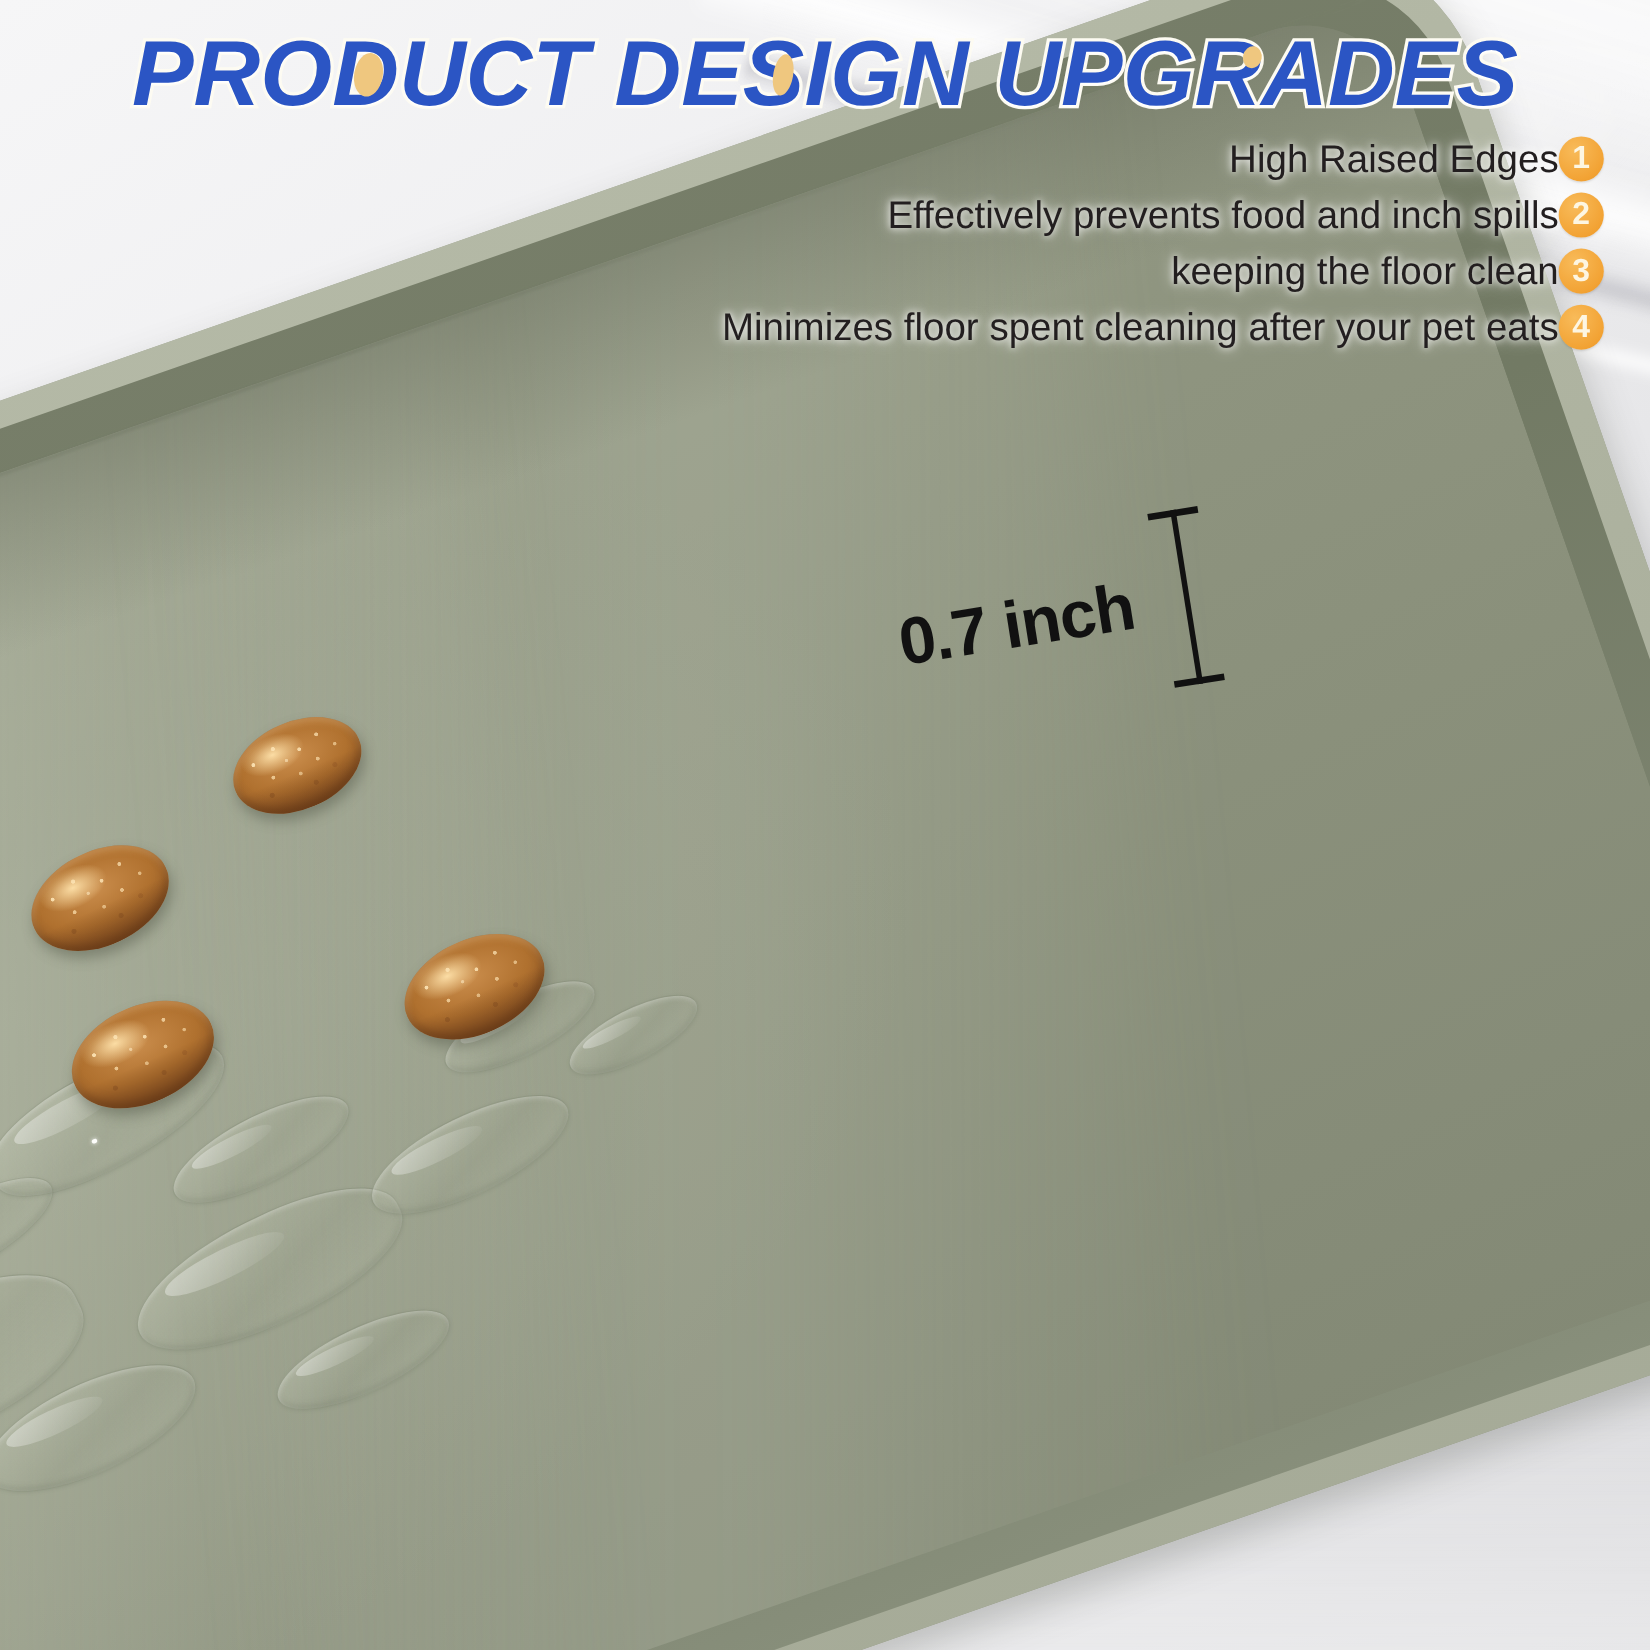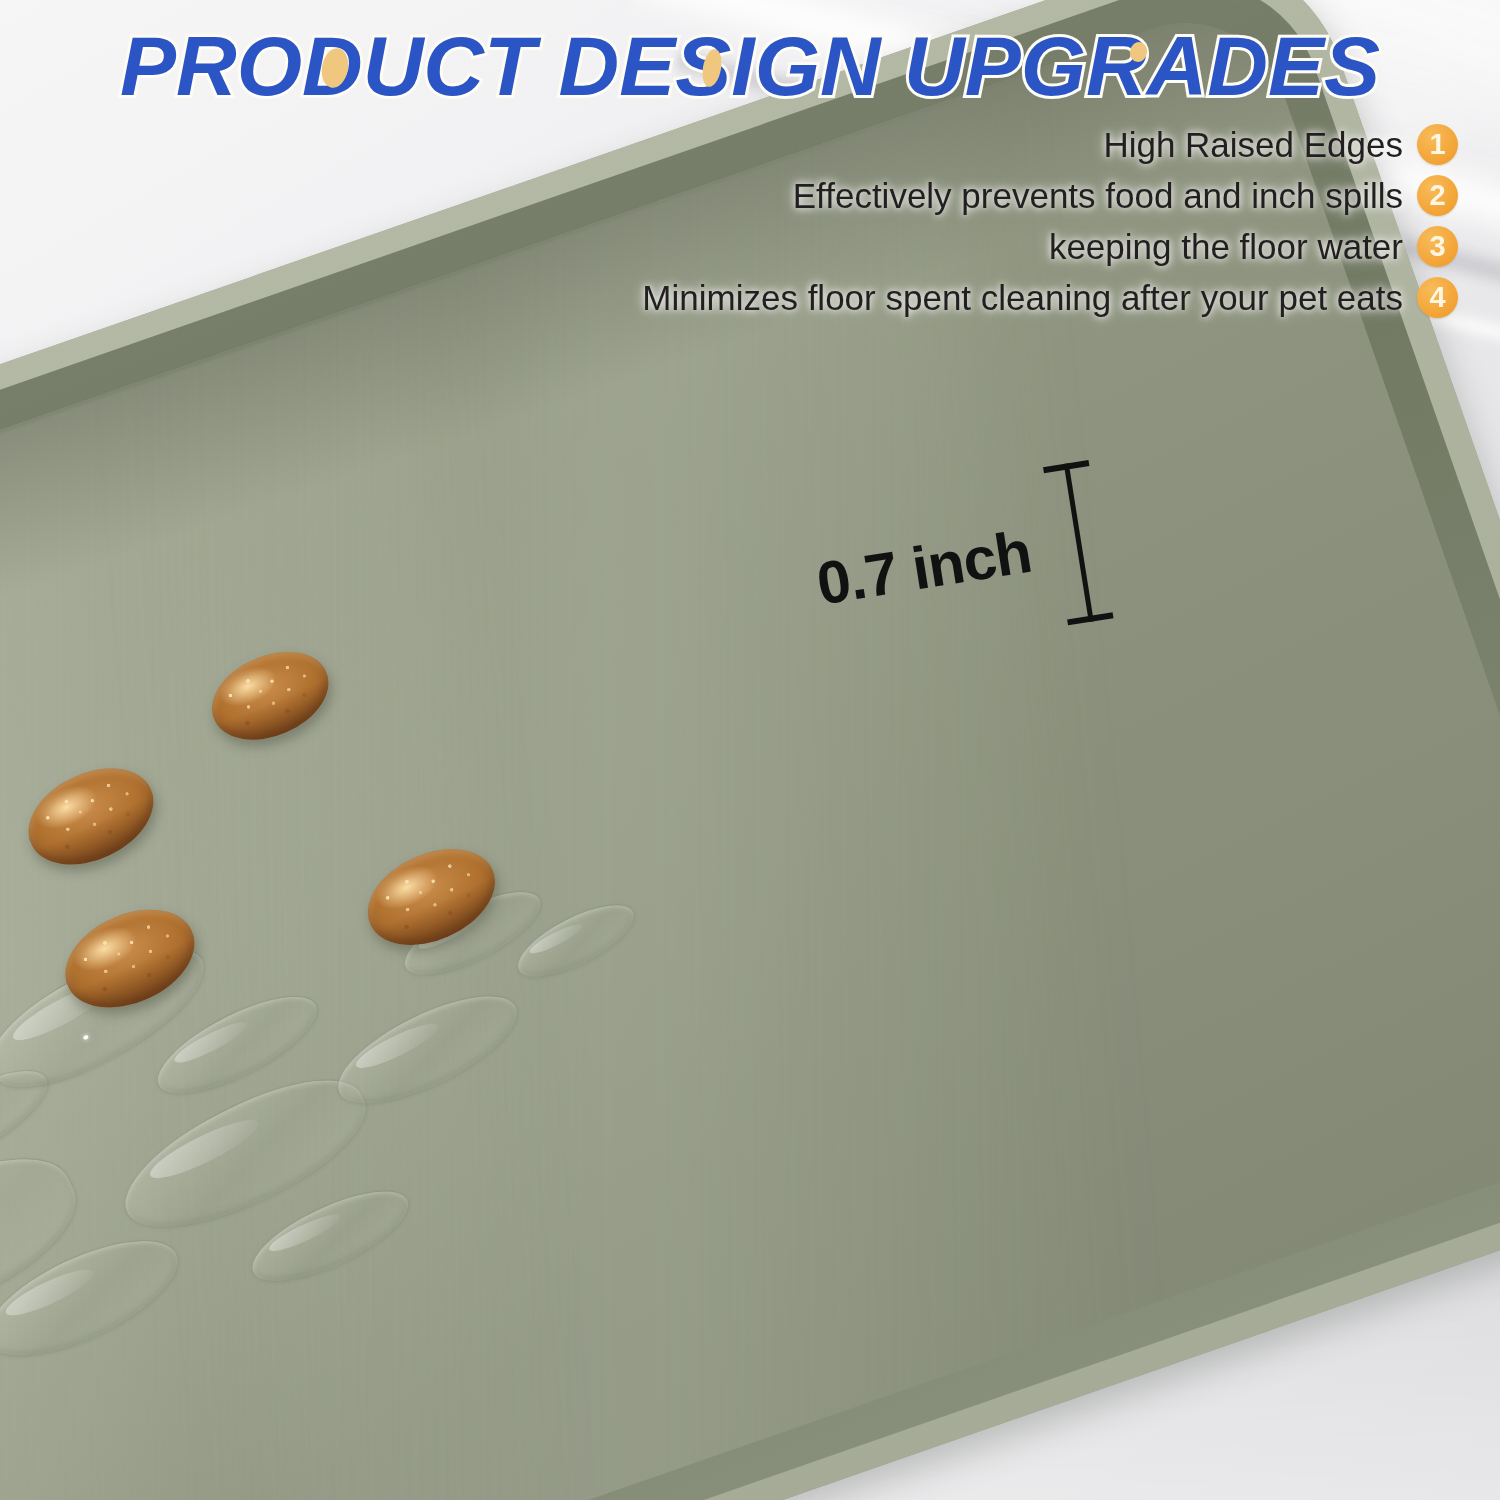--- a/index.html
+++ b/index.html
@@ -41,21 +41,21 @@
          text-shadow:0 2px 1px rgba(255,255,255,.9);}
   
   .counter{position:absolute;border-radius:50%;background:#efc77f;z-index:2;pointer-events:none;}
   .c-o{left:202px;top:30px;width:26px;height:40px;transform:rotate(10deg);}
   .c-d{left:583px;top:31px;width:18px;height:38px;transform:rotate(10deg);}
   .c-p{left:1010px;top:24px;width:17px;height:20px;transform:rotate(10deg);}
 
   
   #features{position:absolute;right:42px;top:124px;z-index:40;
             display:flex;flex-direction:column;gap:10px;align-items:flex-end;}
-  .feat{display:flex;align-items:center;justify-content:flex-end;gap:14px;}
+  .feat{display:flex;align-items:center;justify-content:flex-end;}
   .feat-text{font-size:35px;color:#231f20;white-space:nowrap;
              text-shadow:0 0 7px rgba(255,255,255,.95),0 0 14px rgba(255,255,255,.8);}
   .badge{width:41px;height:41px;border-radius:50%;
          background:radial-gradient(circle at 36% 30%,#f8bb5a,#f2a233 72%,#e8952a);
          display:flex;align-items:center;justify-content:center;
          font-size:29px;font-weight:bold;color:#fdf6e2;flex:0 0 auto;
          box-shadow:0 1px 2px rgba(0,0,0,.13);}
 
   
   #tray-scene{position:absolute;left:0;top:0;width:1500px;height:1500px;z-index:10;}
@@ -221,21 +221,21 @@
   <div id="features">
     <div class="feat">
       <div class="feat-text">High Raised Edges</div>
       <div class="badge">1</div>
     </div>
     <div class="feat">
       <div class="feat-text">Effectively prevents food and inch spills</div>
       <div class="badge">2</div>
     </div>
     <div class="feat">
-      <div class="feat-text">keeping the floor water</div>
+      <div class="feat-text">keeping the floor clean</div>
       <div class="badge">3</div>
     </div>
     <div class="feat">
       <div class="feat-text">Minimizes floor spent cleaning after your pet eats</div>
       <div class="badge">4</div>
     </div>
   </div>
 
 </div>
 

